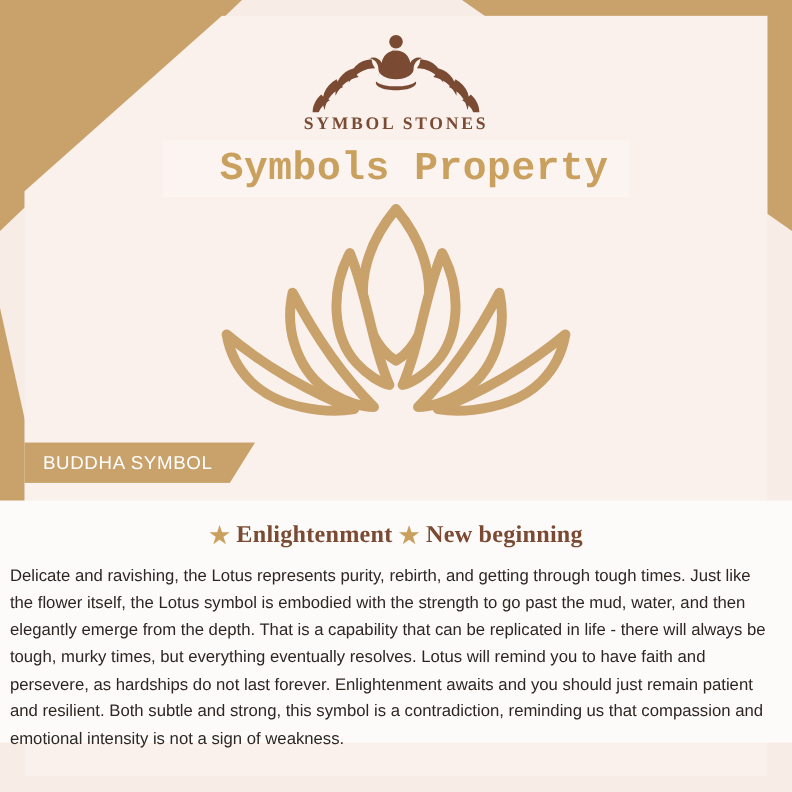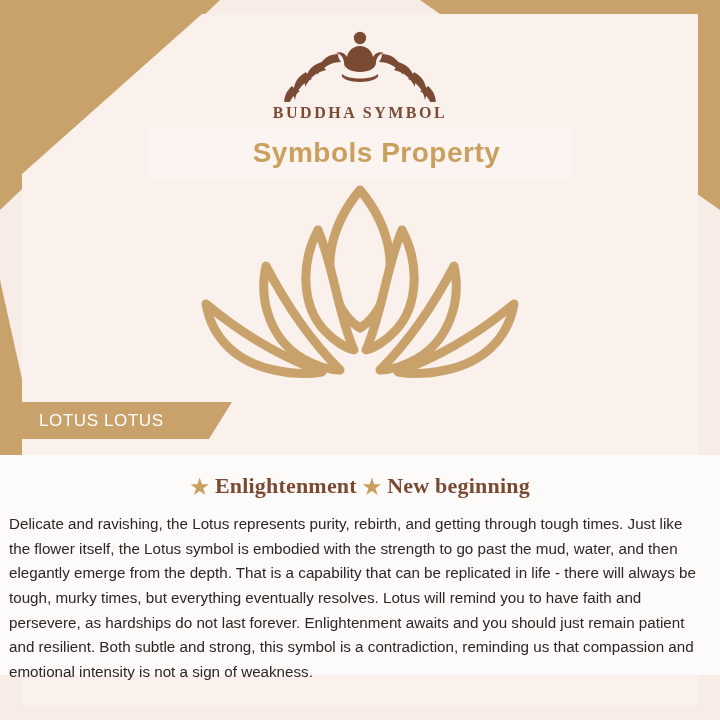--- a/index.html
+++ b/index.html
@@ -77,22 +77,22 @@
     left: 148px;
     top: 127px;
     width: 424px;
     height: 52px;
     background: #fbf4f1;
     display: flex;
     align-items: center;
     justify-content: center;
   }
   .title-text {
-    font-family: Liberation Sans, sans-serif;
-    font-size: 28px;
+    font-family: Liberation Mono, monospace;
+    font-size: 36px;
     font-weight: bold;
     color: #c9a05e;
     letter-spacing: 0.5px;
     margin-left: 33px;
   }
   
   .lotus-area {
     position: absolute;
     left: 0; right: 0;
     top: 180px;
@@ -181,21 +181,21 @@
           <path d="M26 48 c-11 6 -15 17 -11 28 c2 -11 8 -17 17 -21 c-3 -2 -5 -4 -6 -7 z"></path>
           <path d="M12 62 c-9 8 -10 19 -4 28 c-1 -11 4 -18 12 -23 c-4 -1 -6 -3 -8 -5 z"></path>
 
           <path d="M102 30 c12 0 20 9 21 21 c-7 -9 -15 -13 -24 -13 c2 -3 3 -5 3 -8 z"></path>
           <path d="M118 38 c12 3 18 13 17 25 c-5 -10 -12 -15 -21 -17 c2 -2 3 -5 4 -8 z"></path>
           <path d="M134 48 c11 6 15 17 11 28 c-2 -11 -8 -17 -17 -21 c3 -2 5 -4 6 -7 z"></path>
           <path d="M148 62 c9 8 10 19 4 28 c1 -11 -4 -18 -12 -23 c4 -1 6 -3 8 -5 z"></path>
         </g>
       </svg>
     </span>
-    <div class="brand-name">BUDDHA SYMBOL</div>
+    <div class="brand-name">SYMBOL STONES</div>
   </div>
 
   <div class="title-bar">
     <span class="title-text">Symbols Property</span>
   </div>
 
   <div class="lotus-area">
     <span>
       <svg width="420" height="215" viewBox="0 0 420 215" xmlns="http://www.w3.org/2000/svg">
         <g fill="none" stroke="#c9a26b" stroke-width="9" stroke-linejoin="round" stroke-linecap="round">
@@ -212,21 +212,21 @@
 
           <path d="M56 126 c6 34 30 58 68 66 c18 4 36 4 48 2 c-38 -14 -80 -38 -116 -68 z" fill="#faf0ec"></path>
 
           <path d="M364 126 c-6 34 -30 58 -68 66 c-18 4 -36 4 -48 2 c38 -14 80 -38 116 -68 z" fill="#faf0ec"></path>
         </g>
       </svg>
     </span>
   </div>
 
   <div class="ribbon">
-    <span class="ribbon-label">LOTUS LOTUS</span>
+    <span class="ribbon-label">BUDDHA SYMBOL</span>
   </div>
 
   <div class="text-panel">
     <div class="headline">
       <span class="star">★</span>
       <span>Enlightenment</span>
       <span class="star">★</span>
       <span>New beginning</span>
     </div>
     <p class="body-copy">Delicate and ravishing, the Lotus represents purity, rebirth, and getting through tough times. Just like the flower itself, the Lotus symbol is embodied with the strength to go past the mud, water, and then elegantly emerge from the depth. That is a capability that can be replicated in life - there will always be tough, murky times, but everything eventually resolves. Lotus will remind you to have faith and persevere, as hardships do not last forever. Enlightenment awaits and you should just remain patient and resilient. Both subtle and strong, this symbol is a contradiction, reminding us that compassion and emotional intensity is not a sign of weakness.</p>

